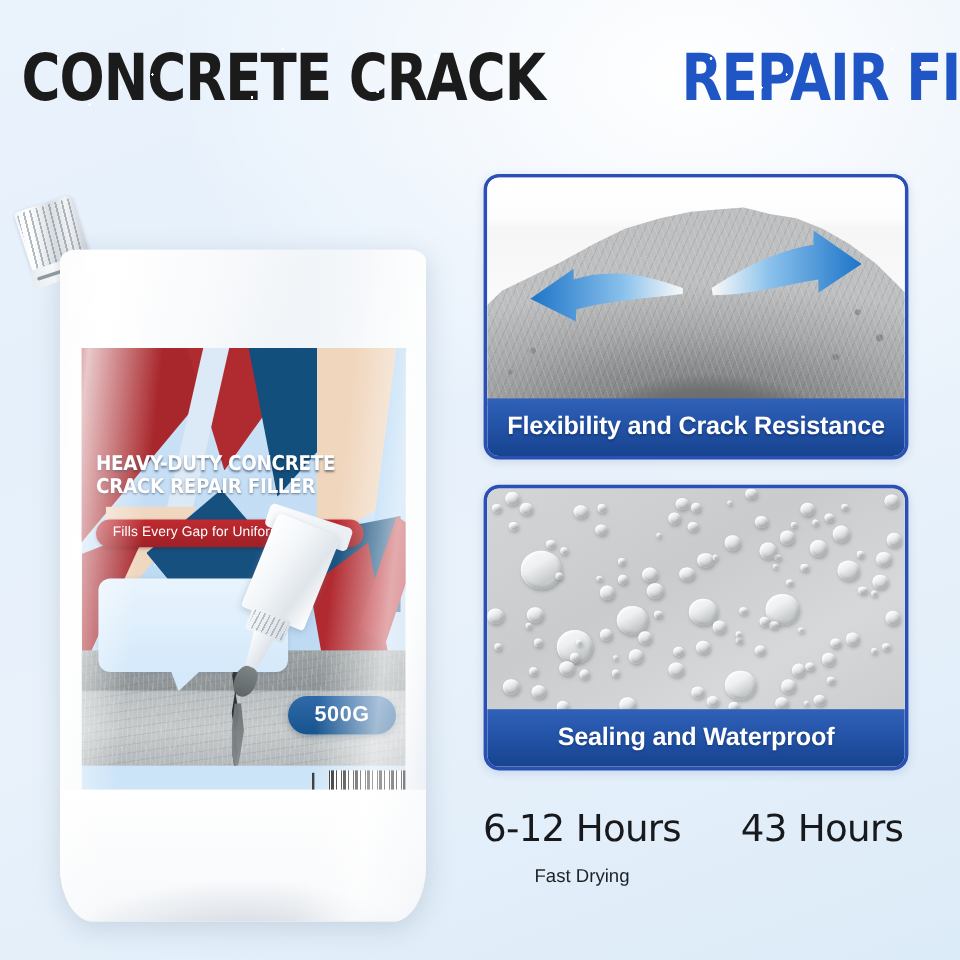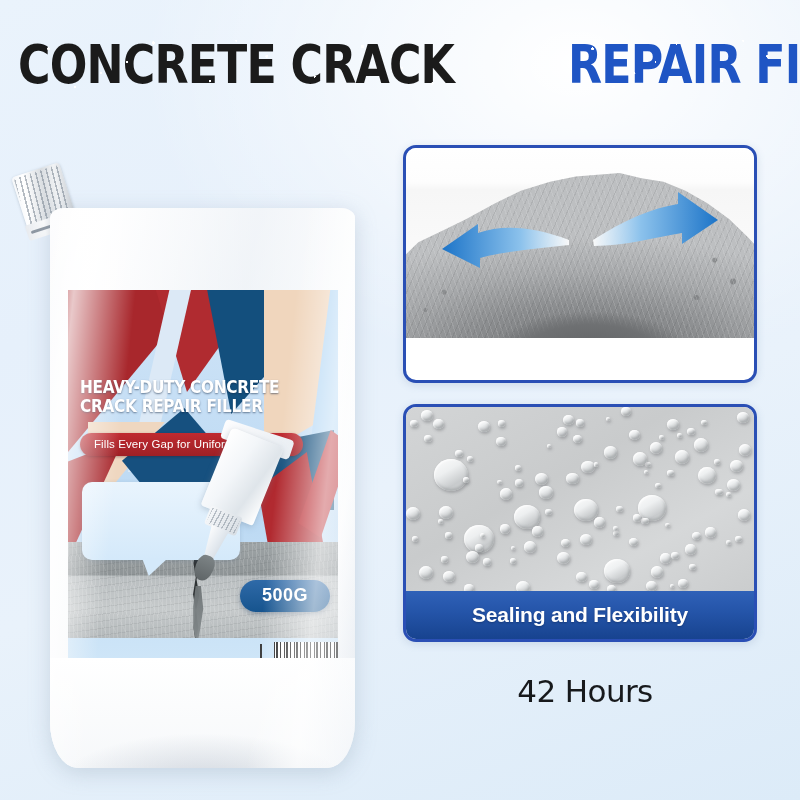--- a/index.html
+++ b/index.html
@@ -424,20 +424,23 @@
           <stop offset="0%" stop-color="#ffffff" stop-opacity="0.9"></stop>
           <stop offset="38%" stop-color="#8cc2ec"></stop>
           <stop offset="100%" stop-color="#1c74c8"></stop>
         </linearGradient>
       </defs>
 
       <path d="M163,92 C128,79 98,76 72,85 L72,76 L36,101 L74,120 L74,110 C99,103 129,101 163,97 Z" fill="url(#gradL)"></path>
 
       <path d="M187,92 C218,72 246,60 272,56 L272,44 L312,72 L276,96 L276,85 C250,89 220,98 188,98 Z" fill="url(#gradR)"></path>
     </svg>
+  </div>
+  <div class="panel-caption">
+    <span>Flexibility and Crack Resistance</span>
   </div>
 </div>
 
 <div class="panel" id="panel-water">
   <div class="panel-photo" id="photo-water">
       <div class="drop" style="left: 28px; top: 52px; width: 34px; height: 31.62px;"></div>
       <div class="drop" style="left: 58px; top: 118px; width: 30px; height: 27.9px;"></div>
       <div class="drop" style="left: 108px; top: 98px; width: 26px; height: 24.18px;"></div>
       <div class="drop" style="left: 168px; top: 92px; width: 24px; height: 22.32px;"></div>
       <div class="drop" style="left: 232px; top: 88px; width: 28px; height: 26.04px;"></div>
@@ -533,21 +536,25 @@
       <div class="drop" style="left: 222.687px; top: 130.655px; width: 9.31236px; height: 8.66049px;"></div>
       <div class="drop" style="left: 270.95px; top: 25.8504px; width: 5.4722px; height: 5.08915px;"></div>
       <div class="drop" style="left: 226.647px; top: 45.3339px; width: 14.5299px; height: 13.5128px;"></div>
       <div class="drop" style="left: 93.7598px; top: 81.3235px; width: 12.3579px; height: 11.4928px;"></div>
       <div class="drop" style="left: 206.649px; top: 118.665px; width: 5.43641px; height: 5.05586px;"></div>
       <div class="drop" style="left: 60.5242px; top: 48.8793px; width: 6.21223px; height: 5.77738px;"></div>
       <div class="drop" style="left: 59.8748px; top: 144.096px; width: 13.1125px; height: 12.1946px;"></div>
       <div class="drop" style="left: 15.2841px; top: 3.00901px; width: 11.5665px; height: 10.7568px;"></div>
     </div>
   <div class="panel-caption">
-    <span>Sealing and Flexibility</span>
+    <span>Sealing and Waterproof</span>
   </div>
 </div>
 
 <div id="stats-row">
   <div class="stat">
-    <div class="stat-value">42 Hours</div>
+    <div class="stat-value">6-12 Hours</div>
+    <div class="stat-label">Fast Drying</div>
+  </div>
+  <div class="stat">
+    <div class="stat-value">43 Hours</div>
   </div>
 </div>
 
 </body></html>

